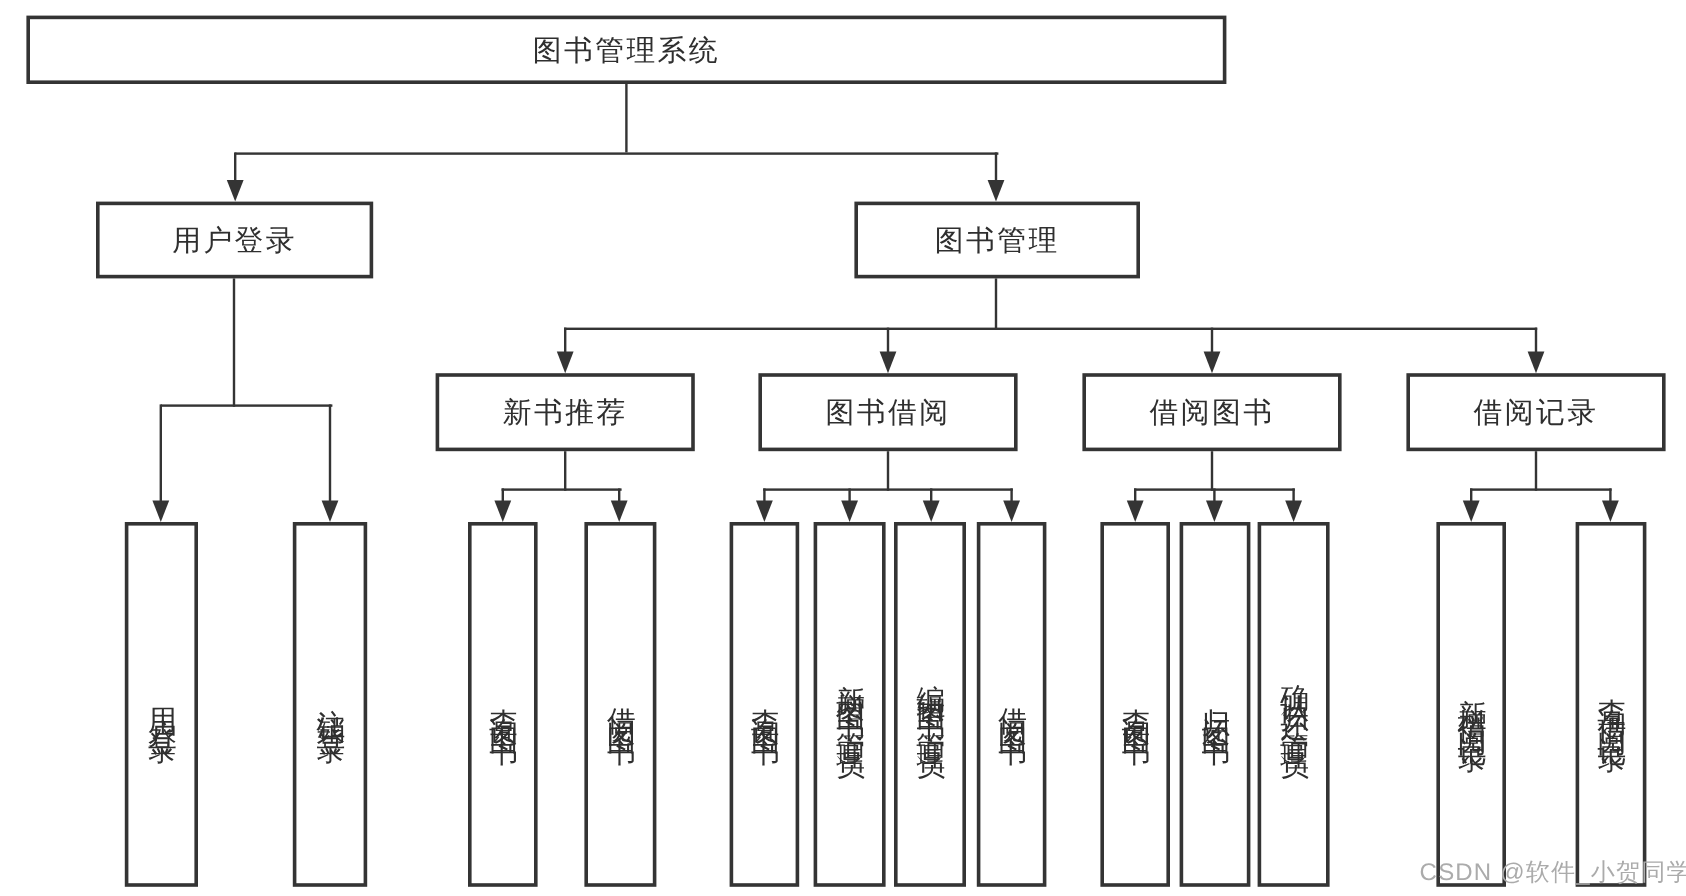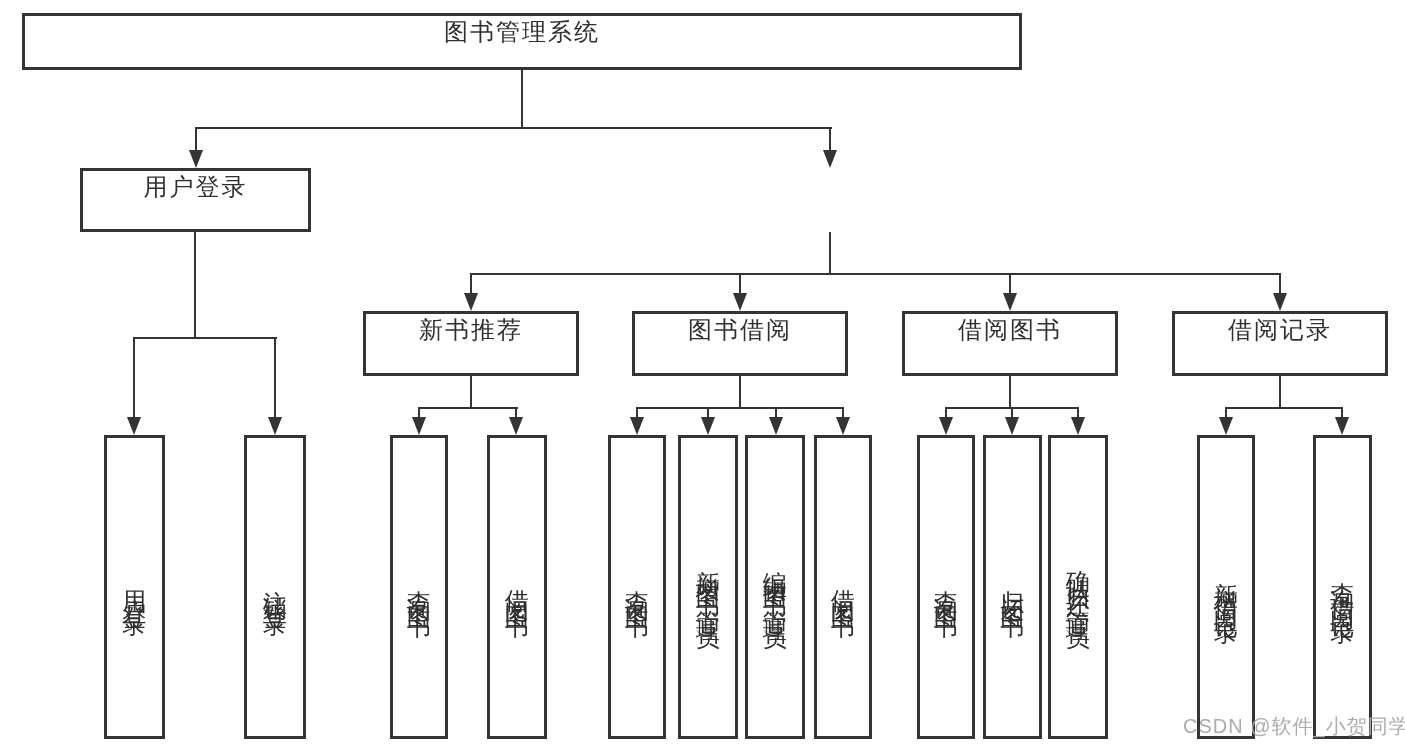--- a/index.html
+++ b/index.html
@@ -3,21 +3,21 @@
 <meta charset="utf-8">
 <style>
   * { margin:0; padding:0; box-sizing:border-box; }
   html,body { background:#ffffff; font-family:"Liberation Sans", sans-serif; }
   .canvas {
     position:relative; width:1405px; height:747px;
     background:#ffffff; overflow:hidden; color:#2f2f2f;
   }
   .node {
     position:absolute; background:#ffffff; border:3px solid #343434;
-    display:flex; justify-content:center;
+    display:flex; align-items:center; justify-content:center;
     font-size:24px; letter-spacing:2px; color:#2f2f2f; text-align:center;
   }
   .leaf { border-width:3px; }
   .vtext {
     writing-mode:vertical-rl; text-orientation:mixed;
     letter-spacing:8px; line-height:1.15; font-size:24px; color:#2f2f2f;
   }
   .hline, .vline { position:absolute; background:#343434; }
   .hline { height:2px; }
   .vline { width:2px; }
@@ -42,20 +42,23 @@
 
   <div class="vline" style="left:521px; top:70px; height:57px;"></div>
   <div class="hline" style="left:196px; top:127px; width:636px;"></div>
   <div class="vline" style="left:195px; top:127px; height:25px;"></div>
   <div class="arrow" style="left:189px; top:150px;"></div>
   <div class="vline" style="left:829px; top:127px; height:25px;"></div>
   <div class="arrow" style="left:823px; top:150px;"></div>
 
   <div class="node" style="left:80px; top:168px; width:231px; height:64px;">
     <span>用户登录</span>
+  </div>
+  <div class="node" style="left:712px; top:168px; width:238px; height:64px;">
+    <span>图书管理</span>
   </div>
 
   <div class="vline" style="left:194px; top:232px; height:107px;"></div>
   <div class="hline" style="left:134px; top:337px; width:143px;"></div>
   <div class="vline" style="left:133px; top:337px; height:82px;"></div>
   <div class="arrow" style="left:127px; top:417px;"></div>
   <div class="vline" style="left:274px; top:337px; height:82px;"></div>
   <div class="arrow" style="left:268px; top:417px;"></div>
 
   <div class="vline" style="left:829px; top:232px; height:43px;"></div>

